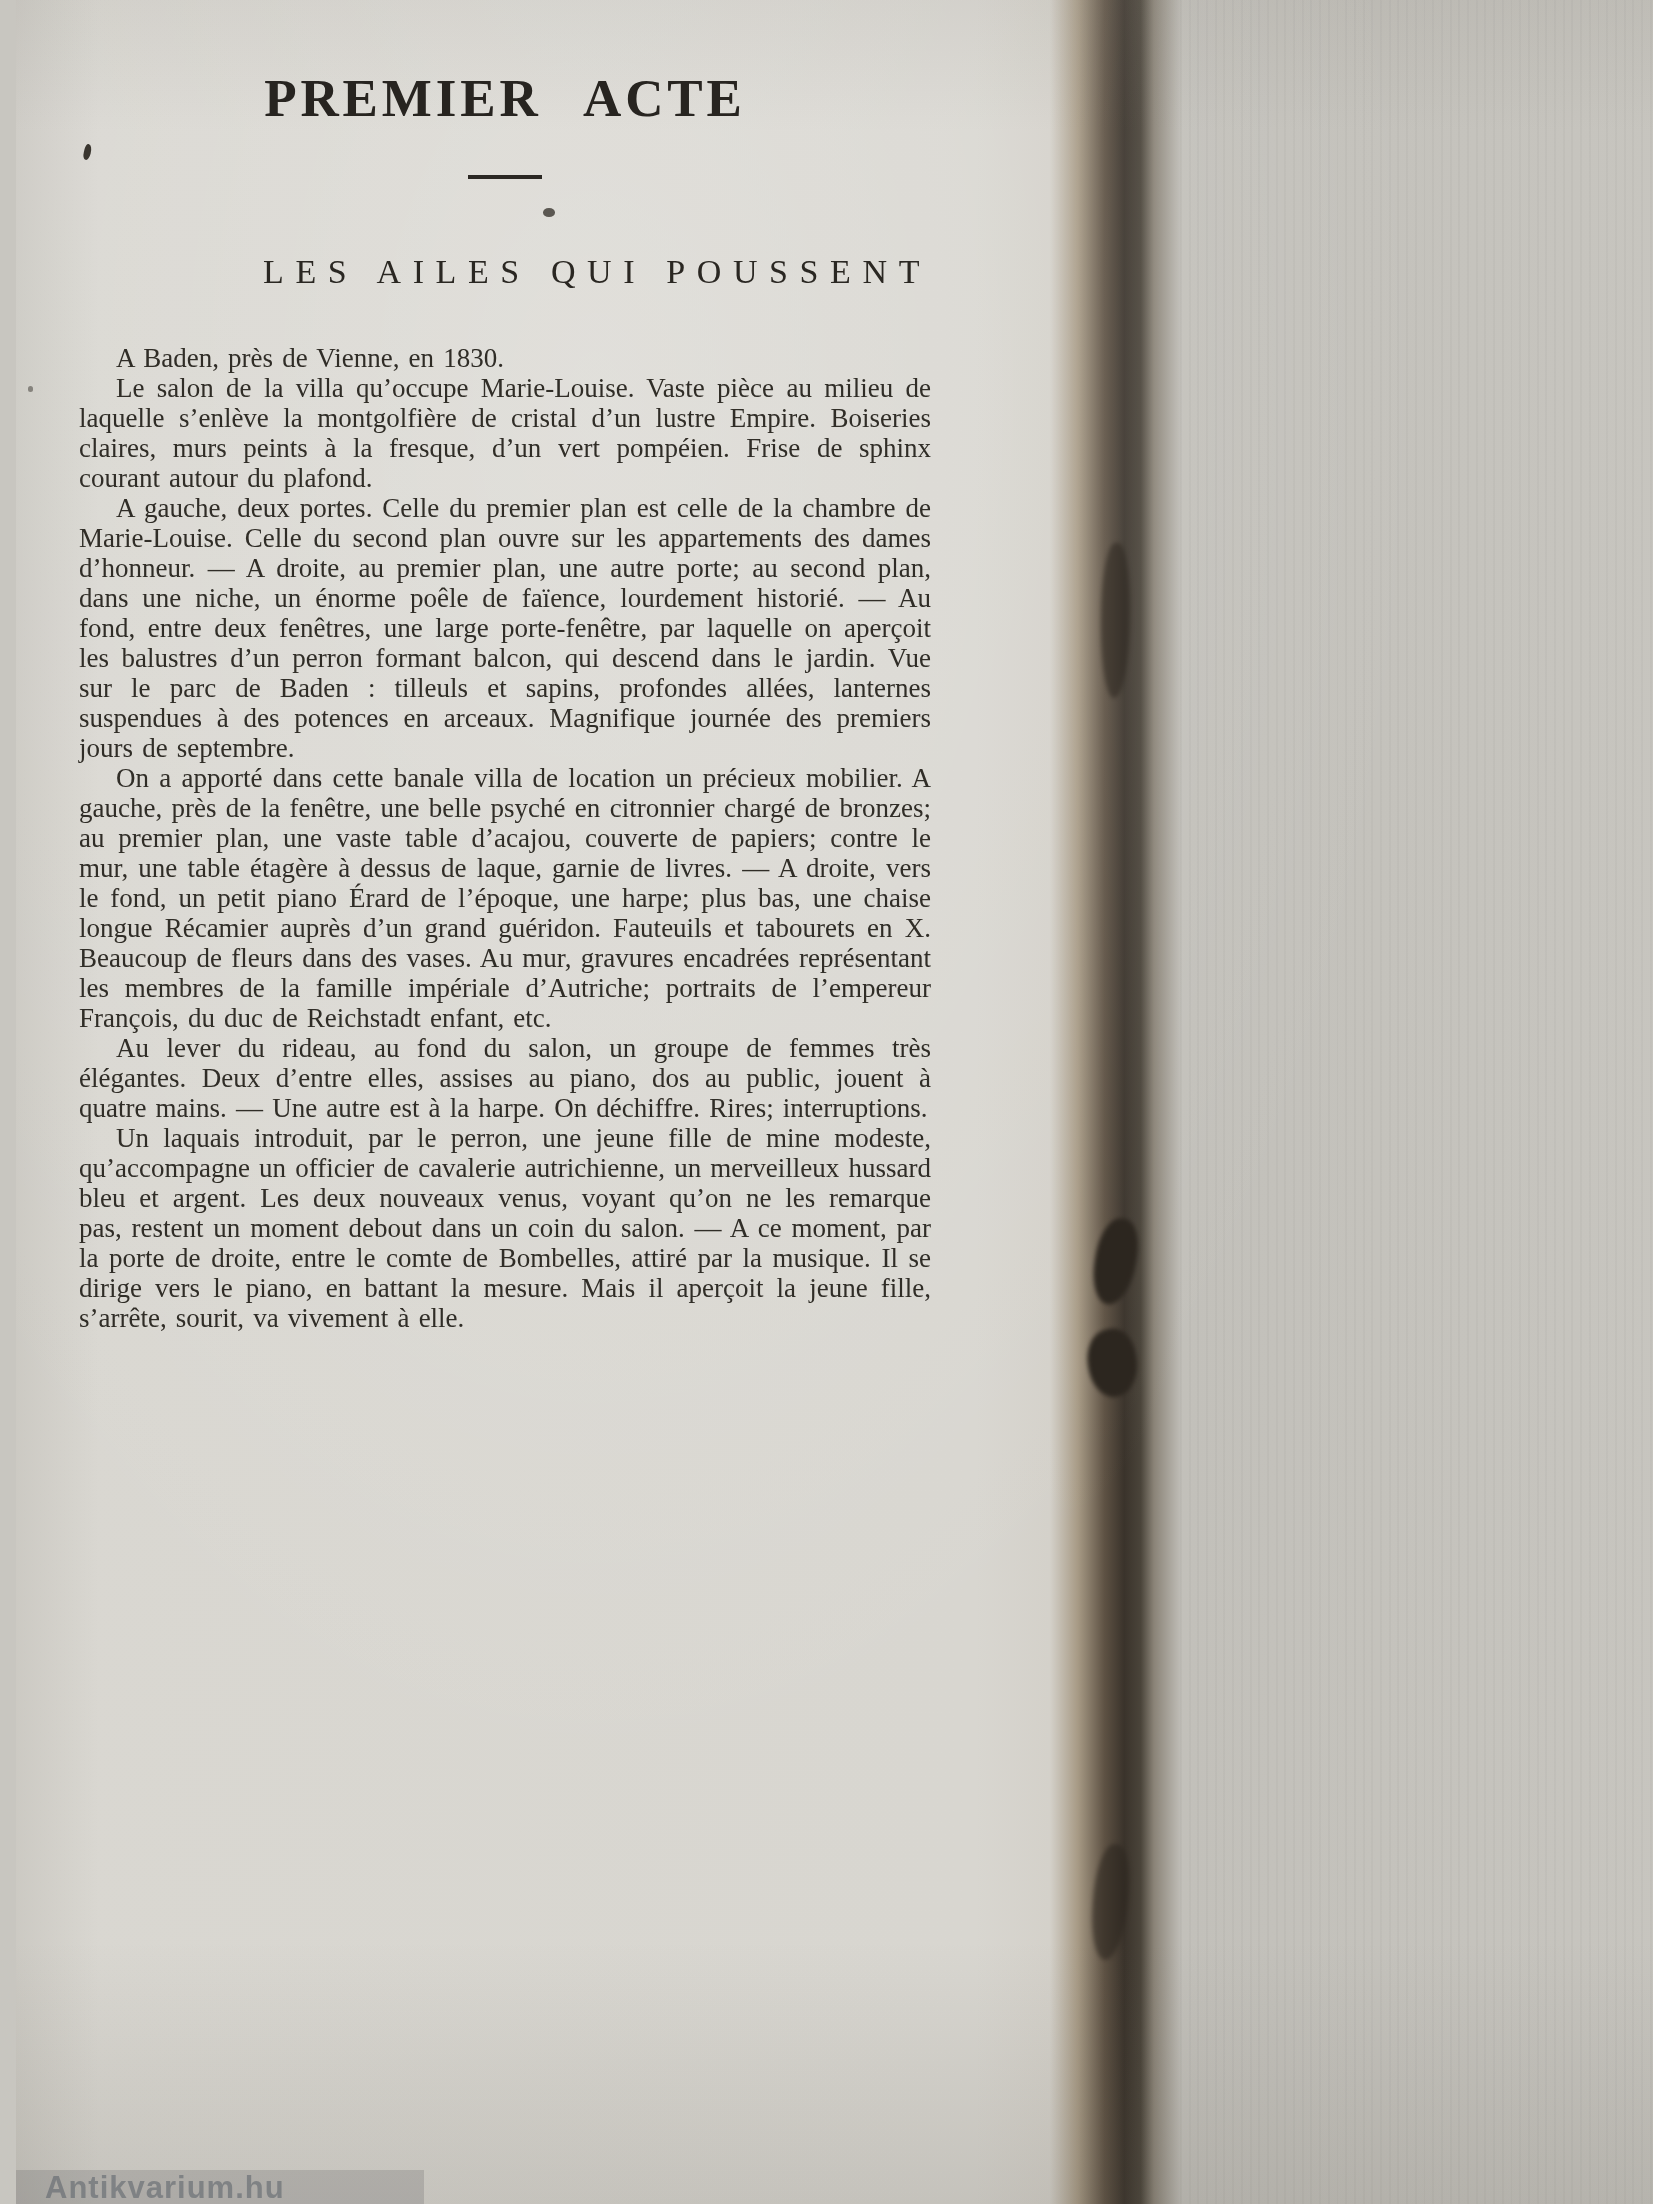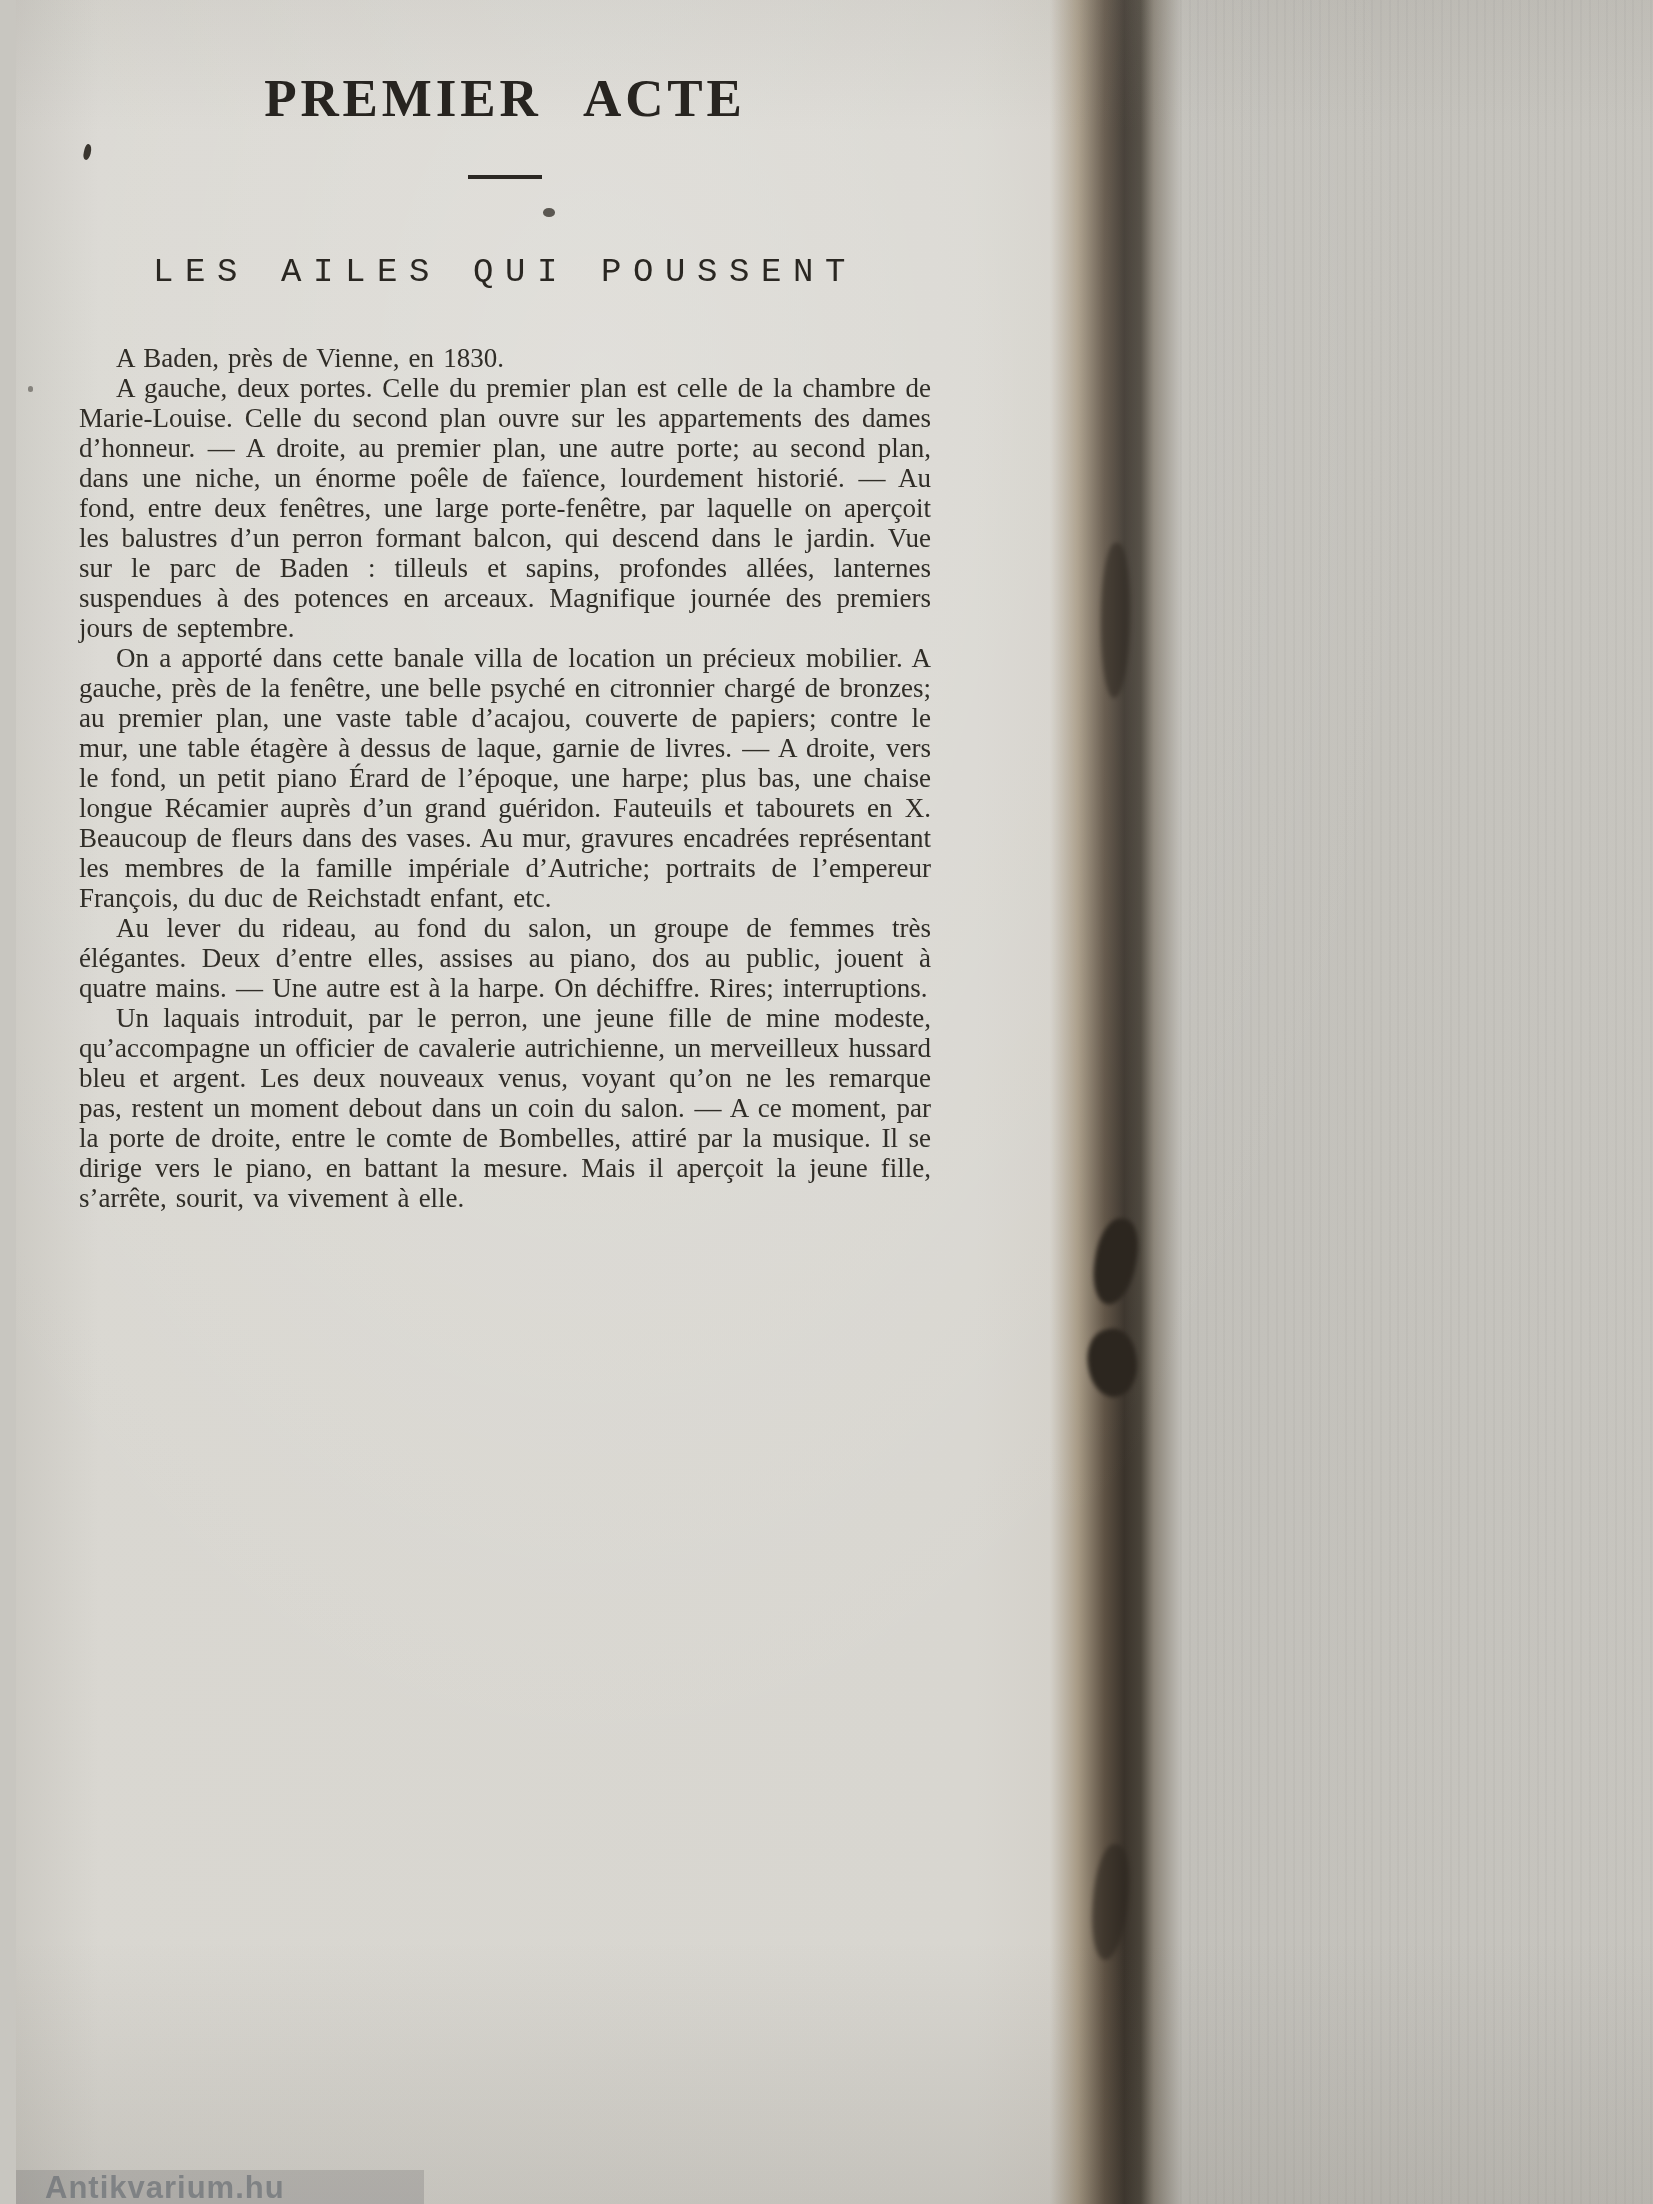--- a/index.html
+++ b/index.html
@@ -93,26 +93,25 @@
     color: #272420;
   }
   .title-rule {
     width: 74px;
     height: 3.9px;
     background: #2b2823;
     margin: 47px auto 0 auto;
   }
   .scene-title {
     margin: 74px 0 0 0;
-    text-align: center;
+    text-align: right;
     font-size: 34px;
     font-weight: normal;
     letter-spacing: 11.6px;
     color: #2a2722;
-    font-family: Liberation Mono, monospace;
   }
   .stage {
     margin-top: 52px;
     font-size: 27px;
     line-height: 30px;
     text-align: justify;
     word-spacing: 2.4px;
     color: #302d27;
   }
   .stage p {
@@ -158,20 +157,21 @@
   <div class="column">
 
     <h1 class="act-title">PREMIER ACTE</h1>
 
     <div class="title-rule"></div>
 
     <h2 class="scene-title">LES AILES QUI POUSSENT</h2>
 
     <div class="stage">
       <p>A Baden, près de Vienne, en 1830.</p>
+      <p>Le salon de la villa qu’occupe Marie-Louise. Vaste pièce au milieu de laquelle s’enlève la montgolfière de cristal d’un lustre Empire. Boiseries claires, murs peints à la fresque, d’un vert pompéien. Frise de sphinx courant autour du plafond.</p>
       <p>A gauche, deux portes. Celle du premier plan est celle de la chambre de Marie-Louise. Celle du second plan ouvre sur les appartements des dames d’honneur. — A droite, au premier plan, une autre porte; au second plan, dans une niche, un énorme poêle de faïence, lourdement historié. — Au fond, entre deux fenêtres, une large porte-fenêtre, par laquelle on aperçoit les balustres d’un perron formant balcon, qui descend dans le jardin. Vue sur le parc de Baden : tilleuls et sapins, profondes allées, lanternes suspendues à des potences en arceaux. Magnifique journée des premiers jours de septembre.</p>
       <p>On a apporté dans cette banale villa de location un précieux mobilier. A gauche, près de la fenêtre, une belle psyché en citronnier chargé de bronzes; au premier plan, une vaste table d’acajou, couverte de papiers; contre le mur, une table étagère à dessus de laque, garnie de livres. — A droite, vers le fond, un petit piano Érard de l’époque, une harpe; plus bas, une chaise longue Récamier auprès d’un grand guéridon. Fauteuils et tabourets en X. Beaucoup de fleurs dans des vases. Au mur, gravures encadrées représentant les membres de la famille impériale d’Autriche; portraits de l’empereur François, du duc de Reichstadt enfant, etc.</p>
       <p>Au lever du rideau, au fond du salon, un groupe de femmes très élégantes. Deux d’entre elles, assises au piano, dos au public, jouent à quatre mains. — Une autre est à la harpe. On déchiffre. Rires; interruptions.</p>
       <p>Un laquais introduit, par le perron, une jeune fille de mine modeste, qu’accompagne un officier de cavalerie autrichienne, un merveilleux hussard bleu et argent. Les deux nouveaux venus, voyant qu’on ne les remarque pas, restent un moment debout dans un coin du salon. — A ce moment, par la porte de droite, entre le comte de Bombelles, attiré par la musique. Il se dirige vers le piano, en battant la mesure. Mais il aperçoit la jeune fille, s’arrête, sourit, va vivement à elle.</p>
     </div>
 
   </div>
 
   <div class="watermark-bar"></div>
   <div class="watermark">Antikvarium.hu</div>

